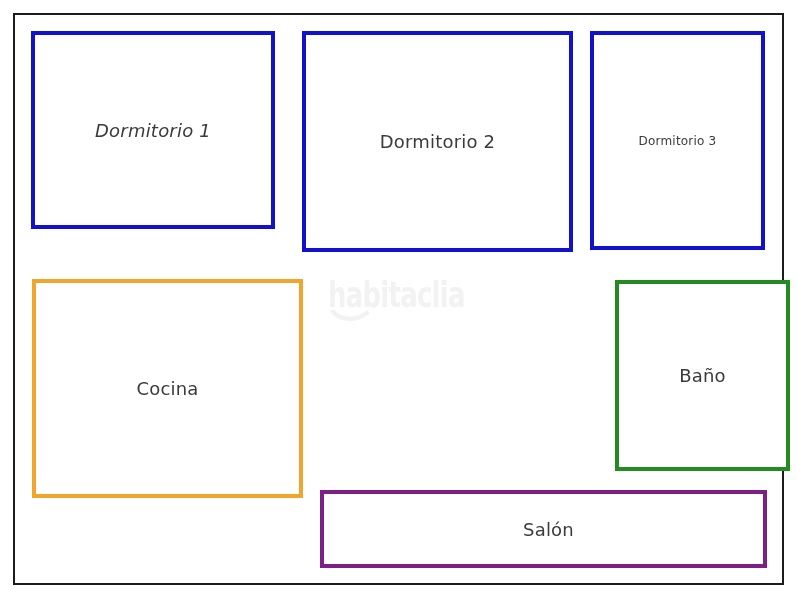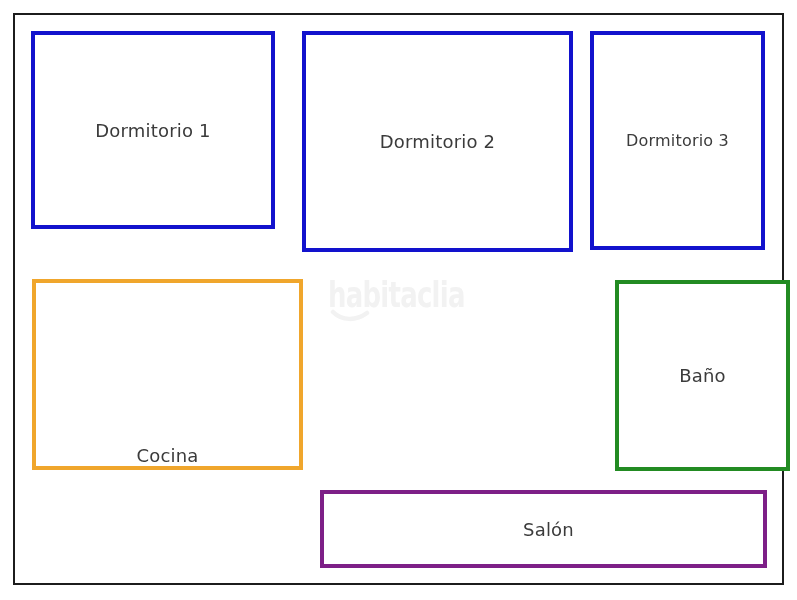--- a/index.html
+++ b/index.html
@@ -36,25 +36,25 @@
     align-items: center;
     justify-content: center;
     z-index: 2;
   }
   .room .room-label {
     color: #3b3b3b;
     font-size: 18px;
     letter-spacing: 0.2px;
     white-space: nowrap;
   }
-  .room-d1 { left: 31px;  top: 31px;  width: 244px; height: 198px; }
+  .room-d1 { left: 31px;  top: 31px;  width: 244px; height: 198px; font-style: italic; }
   .room-d2 { left: 302px; top: 31px;  width: 271px; height: 221px; }
   .room-d3 { left: 590px; top: 31px;  width: 175px; height: 219px; }
-  .room-d3 .room-label { font-size: 16px; }
-  .room-cocina { left: 32px;  top: 279px; width: 271px; height: 191px; align-items: flex-end; }
+  .room-d3 .room-label { font-size: 12px; }
+  .room-cocina { left: 32px;  top: 279px; width: 271px; height: 219px; }
   .room-bano   { left: 591px; top: 280px; width: 175px; height: 191px; }
   .room-salon  { left: 320px; top: 490px; width: 447px; height: 78px; padding-left: 10px;  }
 
   
   .watermark {
     position: absolute;
     left: 328px;
     top: 277px;
     z-index: 1;
     pointer-events: none;

